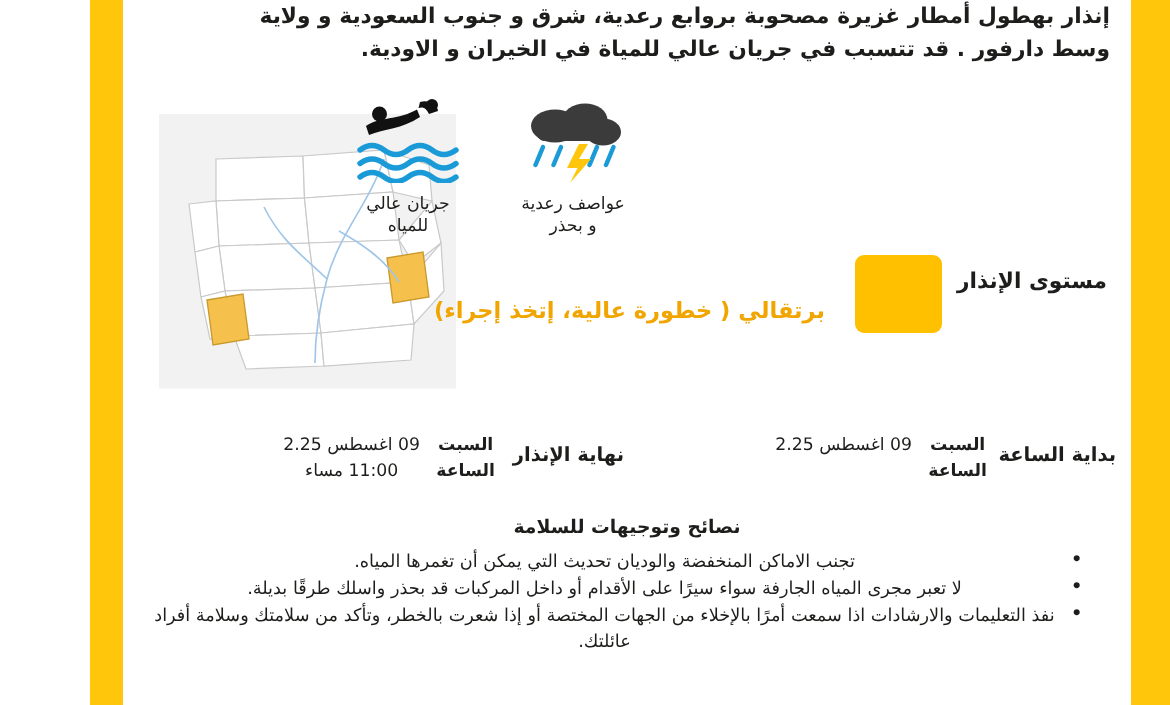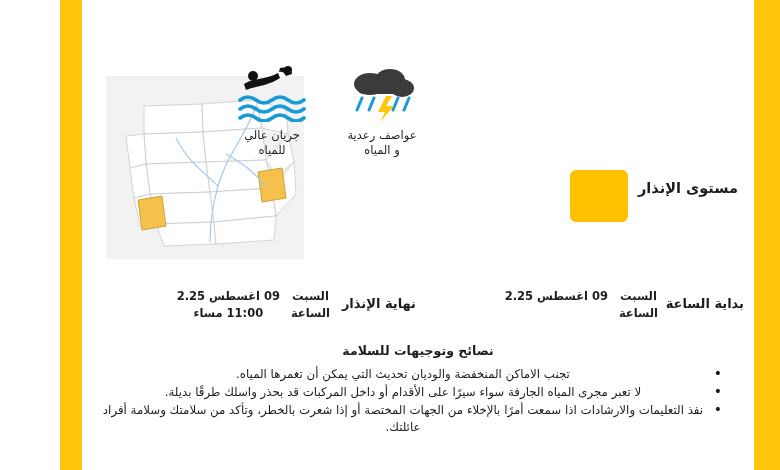--- a/index.html
+++ b/index.html
@@ -185,21 +185,21 @@
     font-weight: 700;
   }
   .tb-vals {
     position: absolute;
     right: 136px;
     top: 0;
     text-align: center;
     font-size: 11.5px;
     line-height: 17px;
     color: #1d1d1b;
-    font-weight: 700;
+    font-weight: 400;
   }
 
   
   .safety-title {
     position: absolute;
     top: 343px;
     right: 0;
     left: 0;
     text-align: center;
     font-size: 12.5px;
@@ -251,20 +251,24 @@
 
 <div class="page">
 
   <div class="bar-right"></div>
   <div class="bar-left">
     <div class="bar-left-inner"></div>
   </div>
 
   <div class="content">
 
+    <div class="headline">
+      <span class="l1">إنذار بهطول أمطار غزيرة مصحوبة بروابع رعدية، شرق و جنوب السعودية و ولاية</span>
+      <span class="l2">وسط دارفور . قد تتسبب في جريان عالي للمياة في الخيران و الاودية.</span>
+    </div>
 
     <div class="map-wrap">
       <svg width="198" height="183" viewBox="0 0 198 183" xmlns="http://www.w3.org/2000/svg">
         <rect x="0" y="0" width="198" height="183" fill="#f2f2f2"></rect>
         <g fill="#ffffff" stroke="#c9c9c9" stroke-width="0.8">
           <path d="M38 30 L96 28 L97 56 L38 58 Z"></path>
           <path d="M96 28 L150 24 L156 52 L97 56 Z"></path>
           <path d="M150 24 L180 34 L182 58 L156 52 Z"></path>
           <path d="M38 58 L97 56 L100 86 L40 88 Z"></path>
           <path d="M97 56 L156 52 L160 84 L100 86 Z"></path>
@@ -329,29 +333,30 @@
               <line x1="16" y1="34" x2="11" y2="46"></line>
               <line x1="28" y1="34" x2="23" y2="46"></line>
               <line x1="52" y1="34" x2="47" y2="46"></line>
               <line x1="63" y1="34" x2="58" y2="46"></line>
             </g>
             <polygon points="40,32 32,48 39,48 34,58 48,42 40,42 46,32" fill="#ffc60b"></polygon>
           </svg>
         </div>
         <div class="icon-cap">
           <span>عواصف رعدية</span><br>
-          <span>و المياه</span>
+          <span>و بحذر</span>
         </div>
       </div>
 
     </div>
 
     <div class="alert-row">
       <div class="alert-label">مستوى الإنذار</div>
       <div class="alert-swatch"></div>
+      <div class="alert-value">برتقالي ( خطورة عالية، إتخذ إجراء)</div>
     </div>
 
     <div class="time-row">
 
       <div class="time-block tb-start">
         <div class="tb-title">بداية الساعة</div>
         <div class="tb-keys">
           <div>السبت</div>
           <div>الساعة</div>
         </div>

